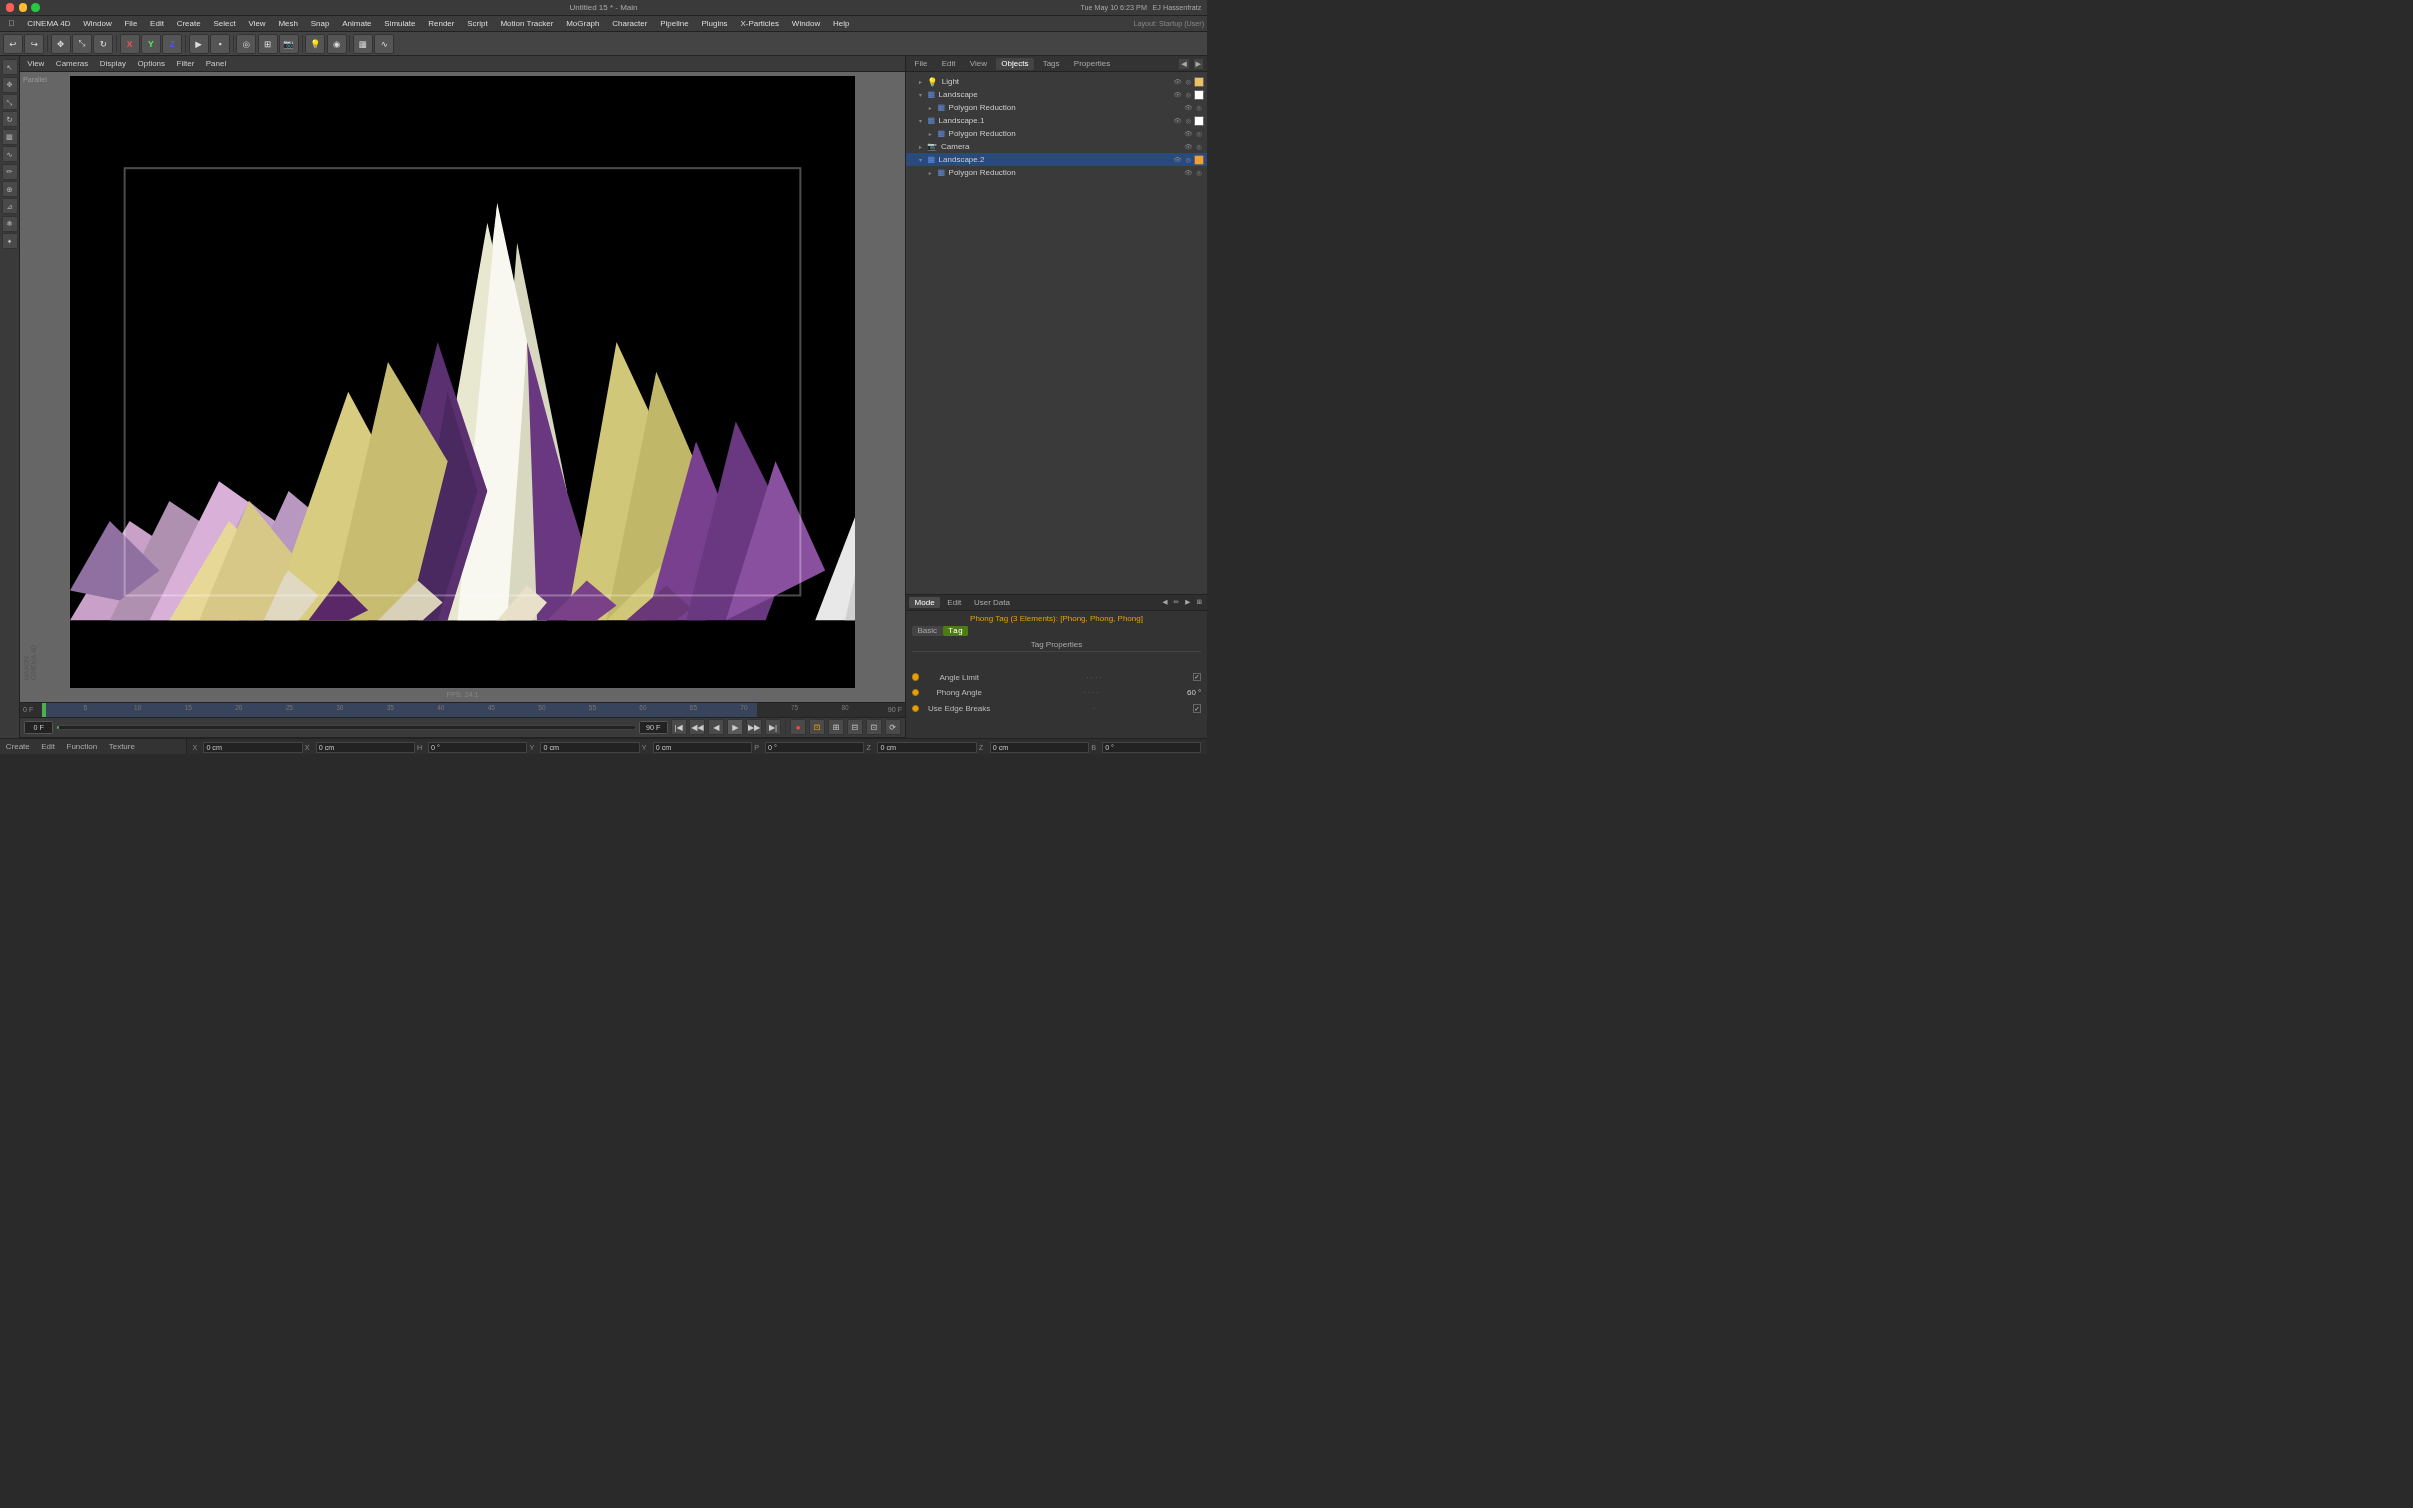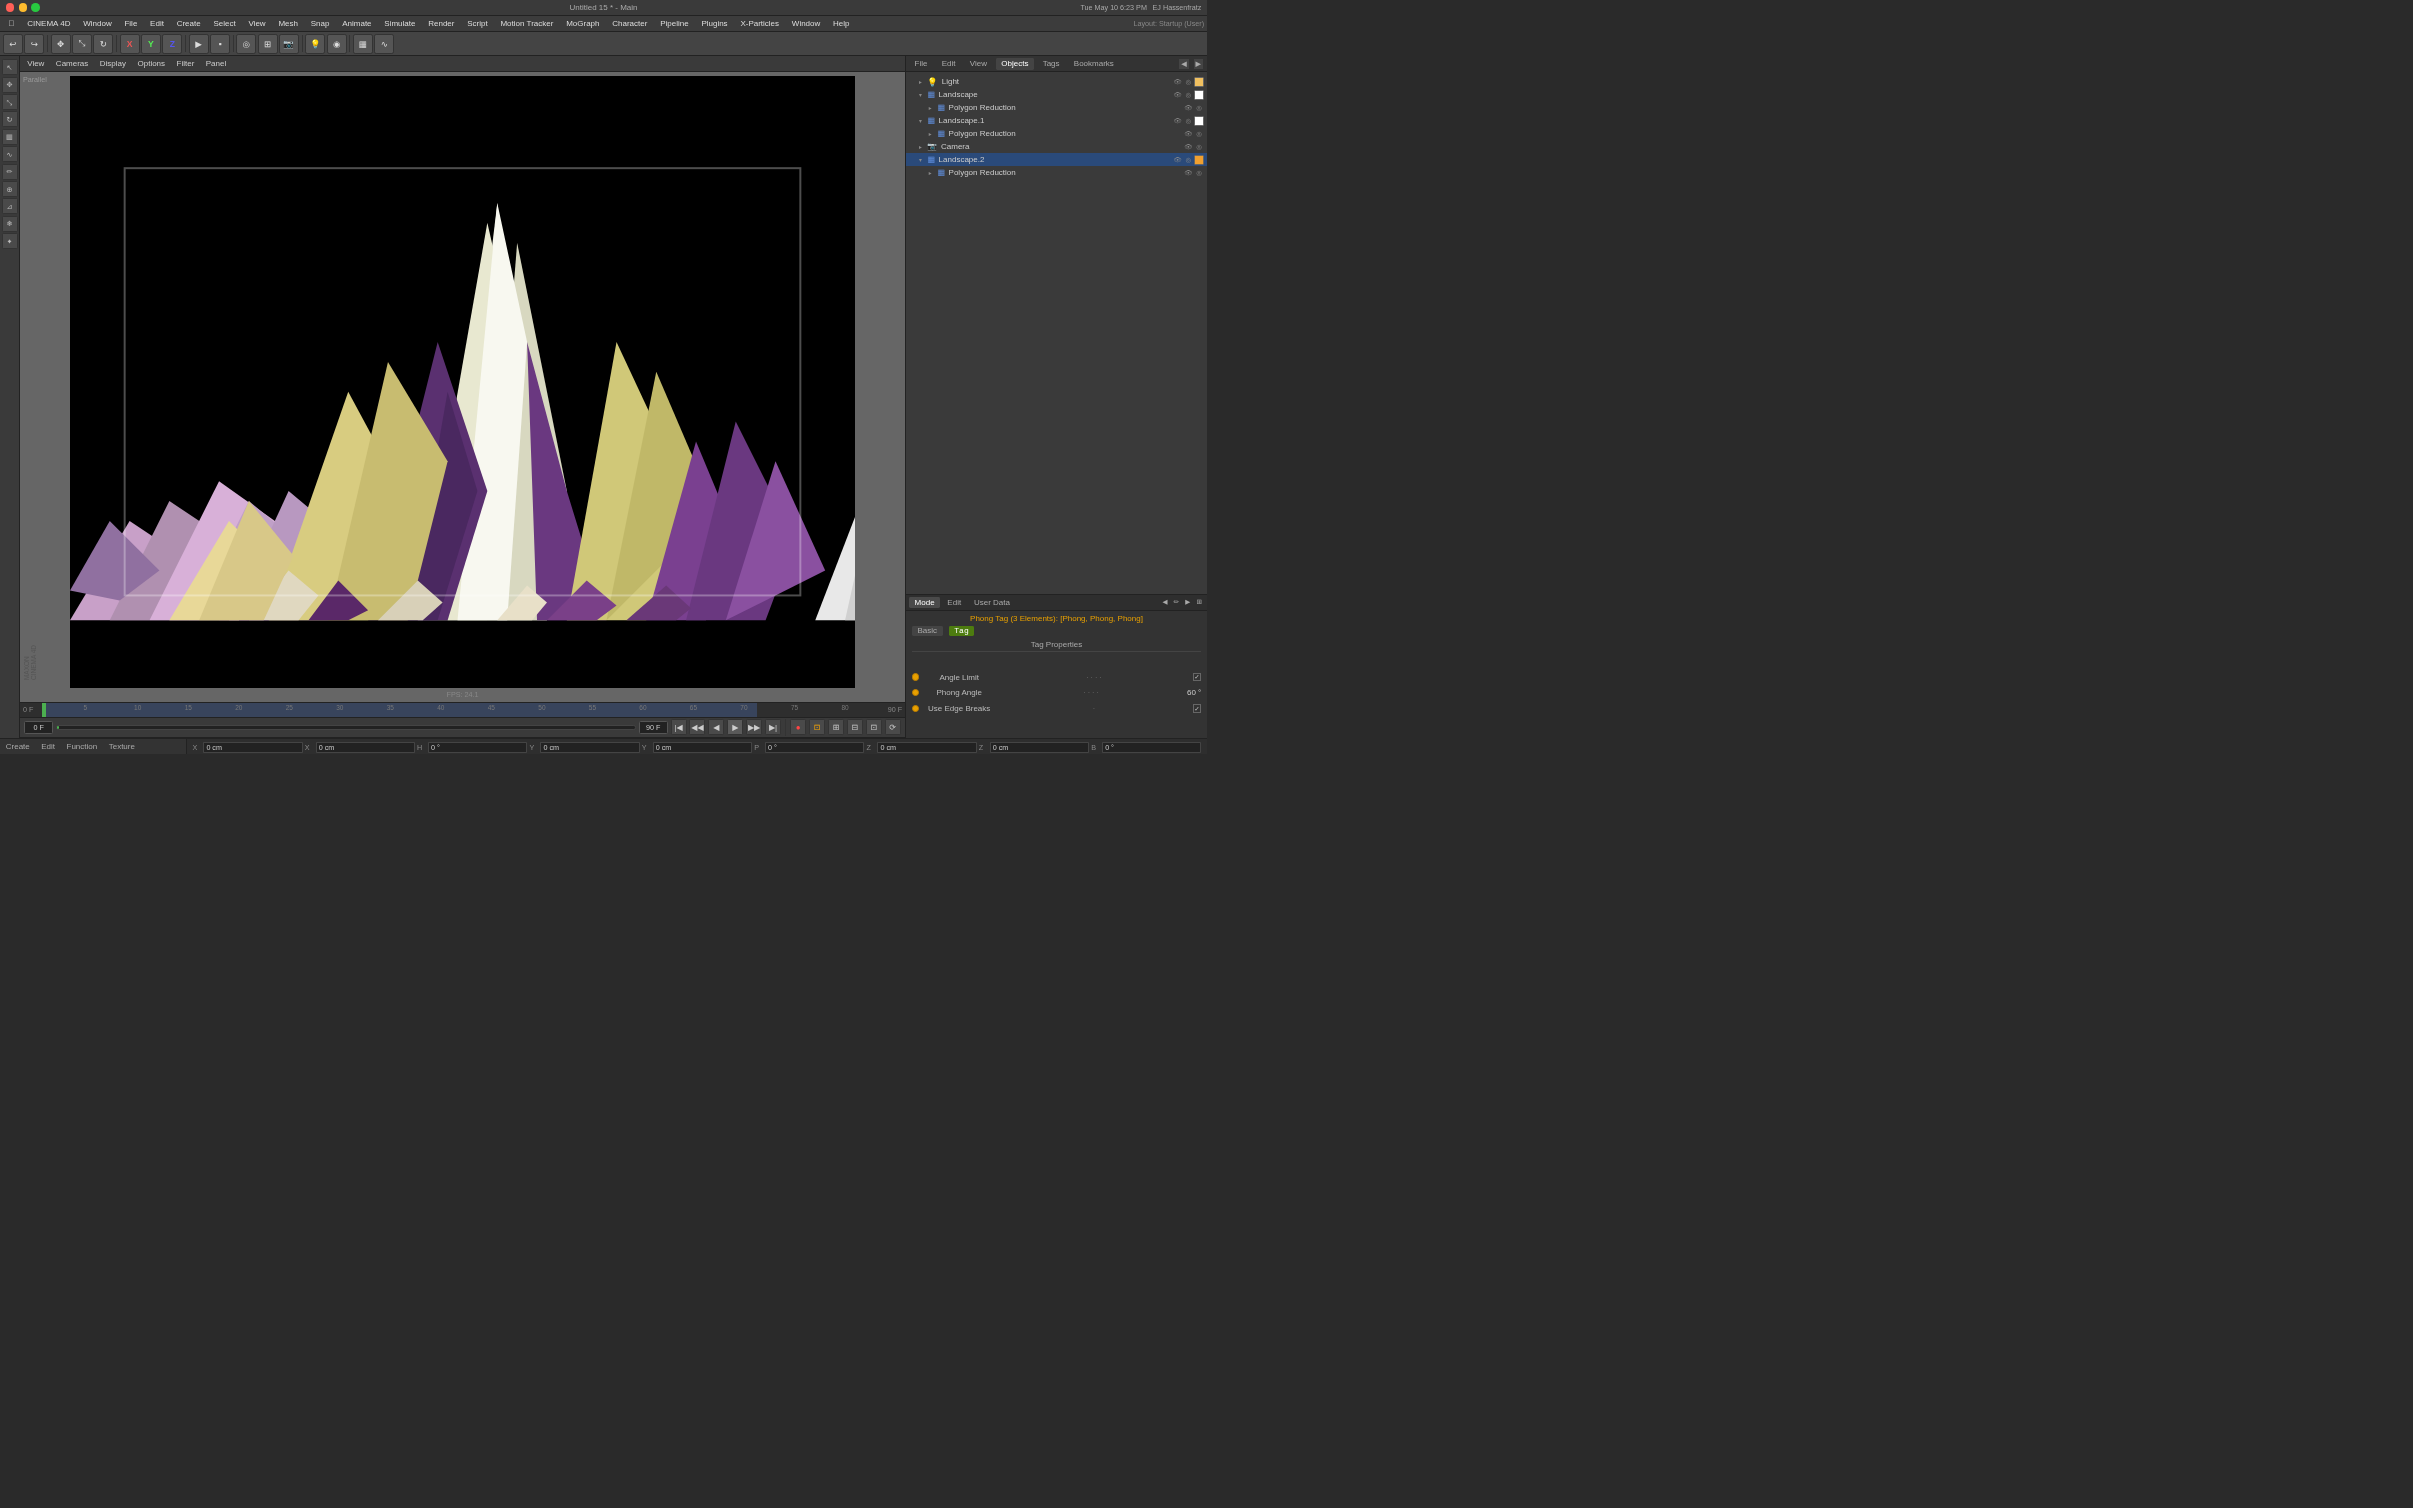--- a/index.html
+++ b/index.html
@@ -297,21 +297,21 @@
     }
 
     .attr-title {
       font-size: 8px;
       color: #e8a000;
       margin-bottom: 2.9px;
     }
 
     .attr-section-tabs {
       display: flex;
-      gap: 6px;
+      gap: 0;
       margin-bottom: 4.3px;
     }
     .asec-tab {
       padding: 0.7px 5.7px;
       background: #444;
       border-radius: 1.4px;
       font-size: 8px;
       cursor: pointer;
       color: #aaa;
     }
@@ -778,21 +778,21 @@
   </div>
 
   <div class="right-panel">
 
     <div class="right-panel-tabs">
       <span class="rpanel-tab">File</span>
       <span class="rpanel-tab">Edit</span>
       <span class="rpanel-tab">View</span>
       <span class="rpanel-tab active">Objects</span>
       <span class="rpanel-tab">Tags</span>
-      <span class="rpanel-tab">Bookmarks</span>
+      <span class="rpanel-tab">Properties</span>
       <div style="margin-left:auto;display:flex;gap:2.9px;">
         <div style="width:11.5px;height:11.5px;background:#444;border:0.7px solid #333;display:flex;align-items:center;justify-content:center;cursor:pointer;font-size:7.2px;color:#aaa;">◀</div>
         <div style="width:11.5px;height:11.5px;background:#444;border:0.7px solid #333;display:flex;align-items:center;justify-content:center;cursor:pointer;font-size:7.2px;color:#aaa;">▶</div>
       </div>
     </div>
 
     <div class="object-tree">
 
       <div class="tree-item">
         <span class="tree-indent"></span>

